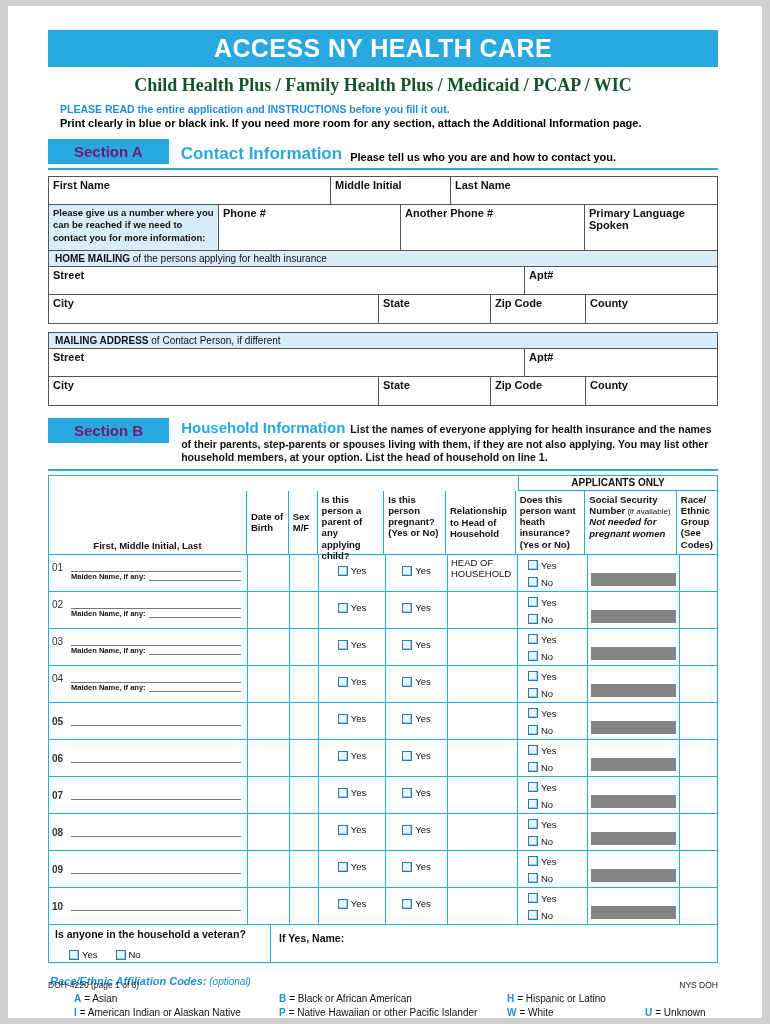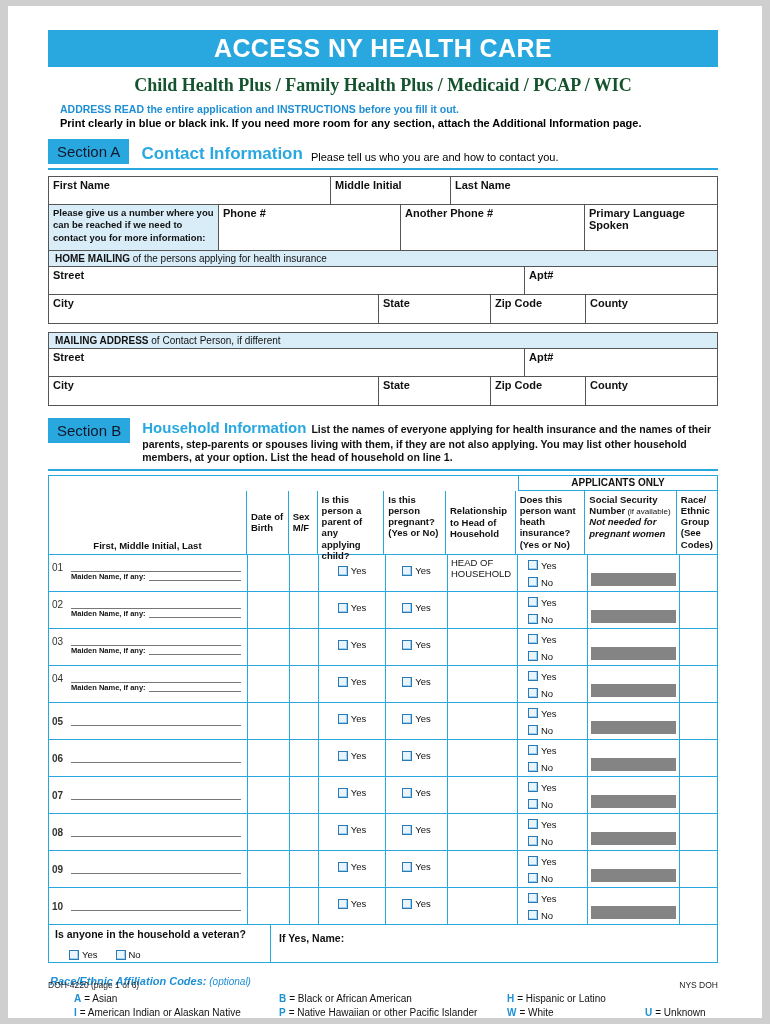--- a/index.html
+++ b/index.html
@@ -7,23 +7,23 @@
   body { background:#cfcfcf; font-family:"Liberation Sans", sans-serif; color:#111; position:relative; }
   .page { position:absolute; left:8px; top:6px; width:754px; height:1012px; background:#fff; padding:24px 44px 0 40px; }
 
   .title-bar { height:37px; background:#29A8E0; margin-bottom:8px; display:flex; align-items:center; justify-content:center; }
   .title-bar span { color:#fff; font-weight:bold; font-size:25px; letter-spacing:.4px; }
   .subtitle { text-align:center; font-family:"Liberation Serif", serif; font-weight:bold; font-size:18px; color:#14532d; margin-bottom:7px; }
   .notice-blue { color:#1E8FD5; font-weight:bold; font-size:10.5px; margin:0 0 2px 12px; }
   .notice-black { color:#000; font-weight:bold; font-size:11px; margin-left:12px; }
 
   .section-head { display:flex; align-items:flex-end; margin-top:10px; border-bottom:2px solid #29A8E0; padding-bottom:4px; }
-  .section-box { background:#29A8E0; color:#0f172a; font-weight:normal; font-size:15px; padding:4px 9px; flex:0 0 auto; }
+  .section-box { background:#29A8E0; color:#701a75; font-weight:bold; font-size:15px; padding:4px 26px; flex:0 0 auto; }
   .section-title { color:#29A8E0; font-weight:bold; font-size:17px; margin:0 0 0 12px; }
-  .section-sub { font-weight:normal; font-size:11px; margin:0 0 1px 8px; color:#000; }
+  .section-sub { font-weight:bold; font-size:11px; margin:0 0 1px 8px; color:#000; }
 
   .fgroup { border:1px solid #555; margin-top:6px; }
   .frow { display:flex; border-bottom:1px solid #555; }
   .frow:last-child { border-bottom:none; }
   .fcell { border-right:1px solid #555; padding:2px 4px; font-size:11px; font-weight:bold; }
   .fcell:last-child { border-right:none; }
   .note-cell { background:#D9EDF9; font-size:9.5px; line-height:1.3; }
   .band { background:#D9EDF9; padding:2px 6px; font-size:10px; border-bottom:1px solid #555; }
   .band b { font-size:10px; }
 
@@ -80,21 +80,21 @@
 </style>
 </head>
 <body>
 
 <div class="page">
 
   <div class="title-bar">
     <span>ACCESS NY HEALTH CARE</span>
   </div>
   <div class="subtitle">Child Health Plus / Family Health Plus / Medicaid / PCAP / WIC</div>
-  <div class="notice-blue">ADDRESS READ the entire application and INSTRUCTIONS before you fill it out.</div>
+  <div class="notice-blue">PLEASE READ the entire application and INSTRUCTIONS before you fill it out.</div>
   <div class="notice-black">Print clearly in blue or black ink. If you need more room for any section, attach the Additional Information page.</div>
 
   <div class="section-head">
     <span class="section-box">Section A</span>
     <span class="section-title">Contact Information</span>
     <span class="section-sub">Please tell us who you are and how to contact you.</span>
   </div>
 
   <div class="fgroup">
     <div class="frow" style="height:28px">

